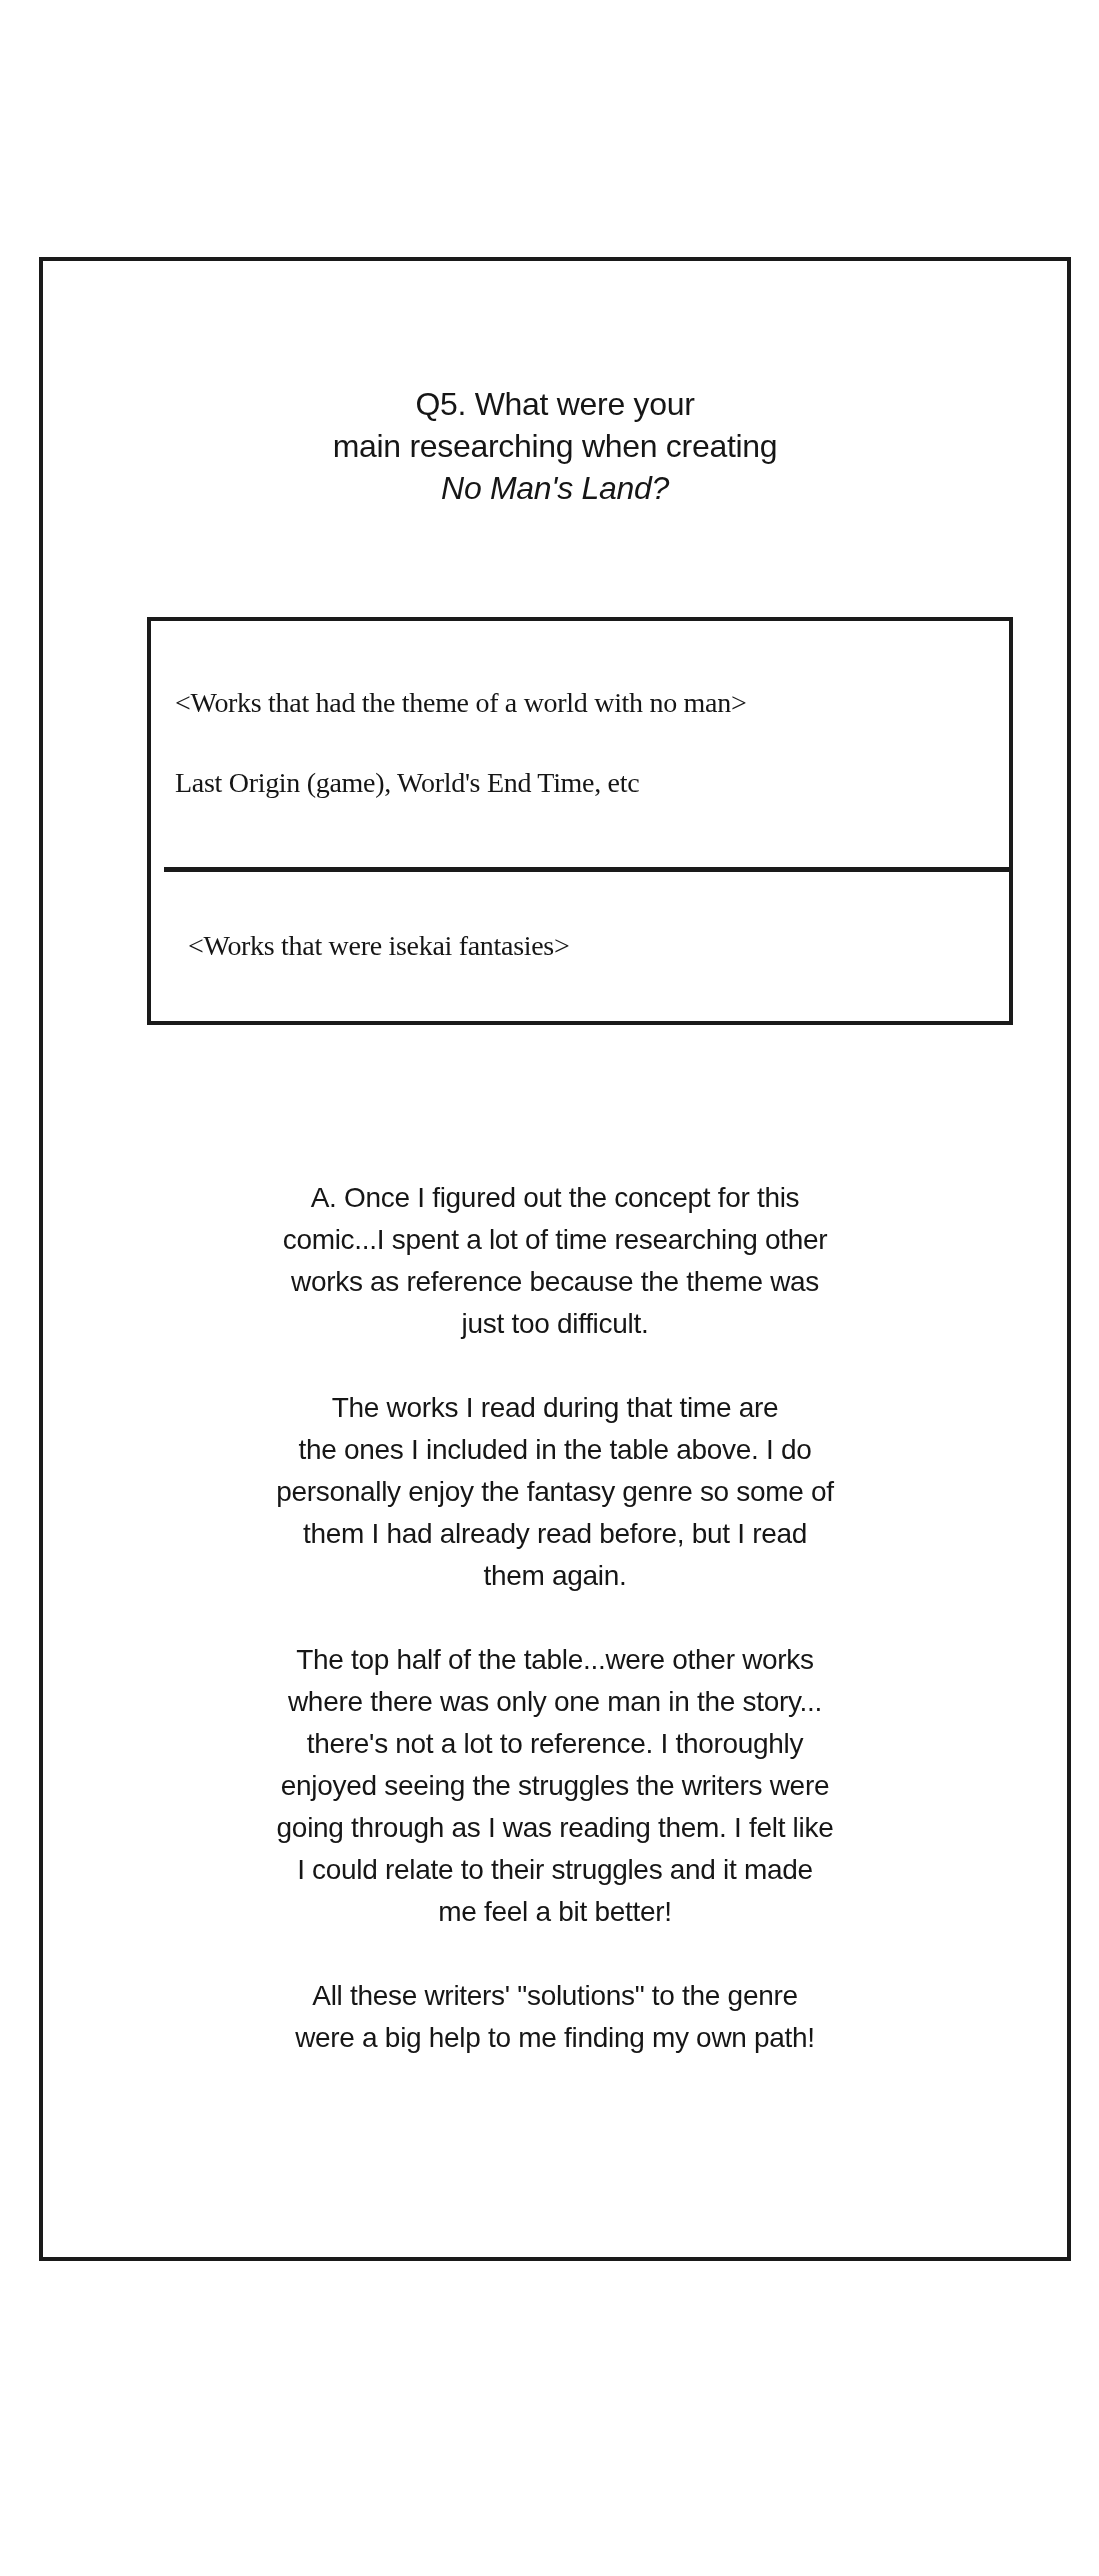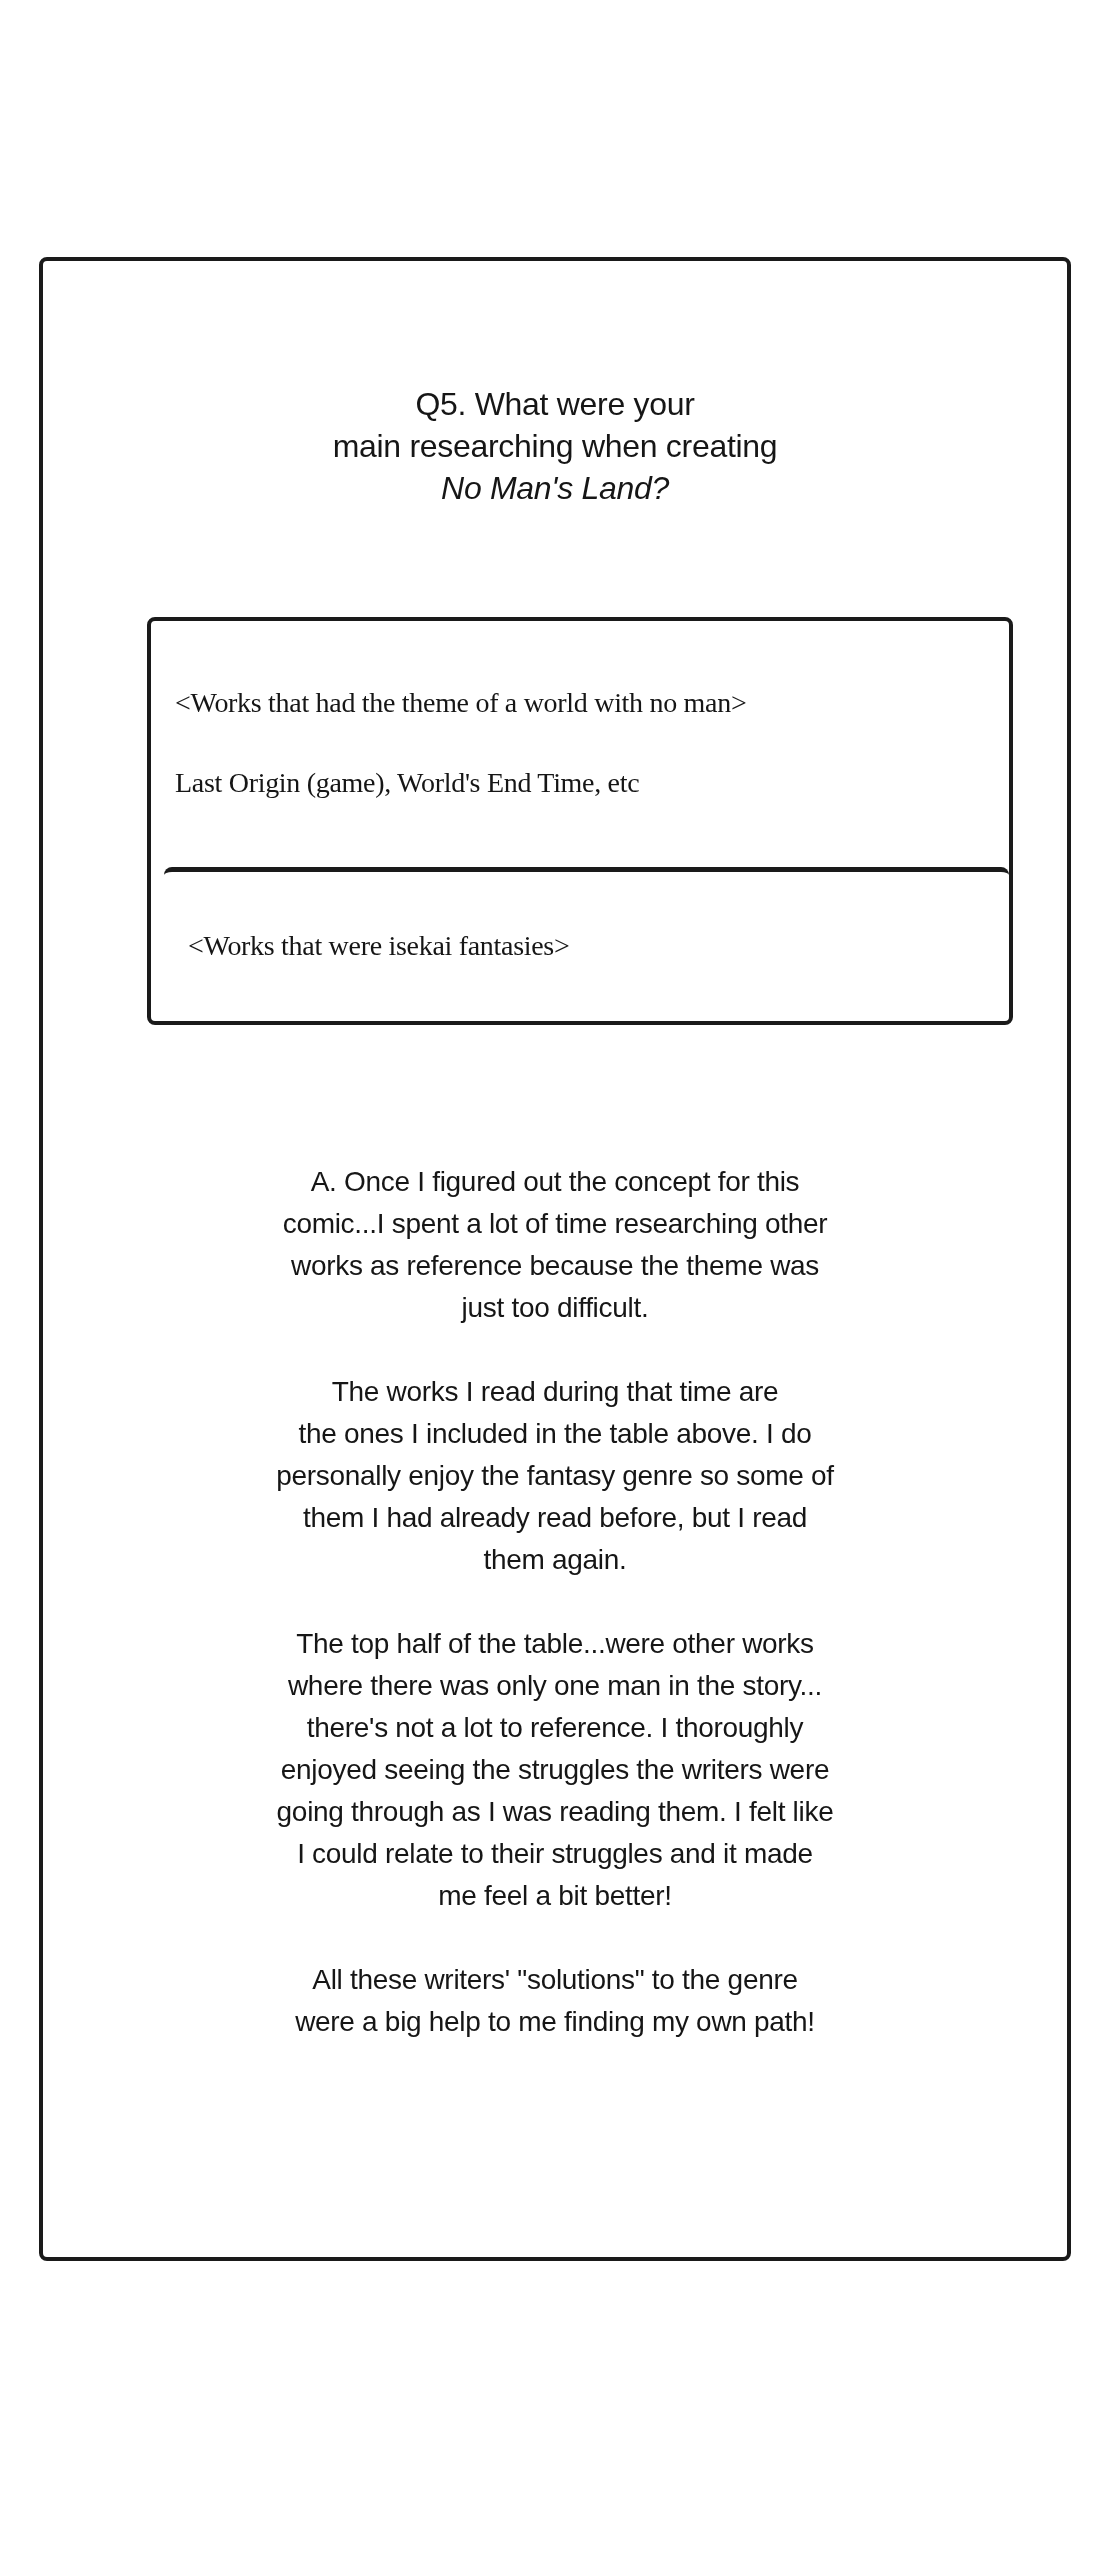--- a/index.html
+++ b/index.html
@@ -1,15 +1,15 @@
 <!DOCTYPE html>
 <html style="font-size:13.7px"><head>
 <meta charset="utf-8">
 <style>
-  * { margin: 0; padding: 0; box-sizing: border-box; border-radius: 8px; }
+  * { margin: 0; padding: 0; box-sizing: border-box; }
   html, body { background: #ffffff; }
   body {
     width: 1099px;
     height: 2576px;
     position: relative;
     font-family: "Liberation Sans", "DejaVu Sans", sans-serif;
     color: #161616;
   }
   .page {
     position: absolute;
@@ -67,21 +67,21 @@
     top: 900px;
     left: 0;
     right: 0;
     text-align: center;
     font-size: 28px;
     line-height: 42px;
     letter-spacing: -0.3px;
   }
   .answer p {
     white-space: pre-line;
-    margin: 0 0 42px 0;
+    margin: 16px 0 42px 0;
   }
   .answer p:last-child { margin-bottom: 0; }
 </style>
 </head>
 <body>
 
 <div class="page">
   <div class="panel">
 
     <div class="question">

